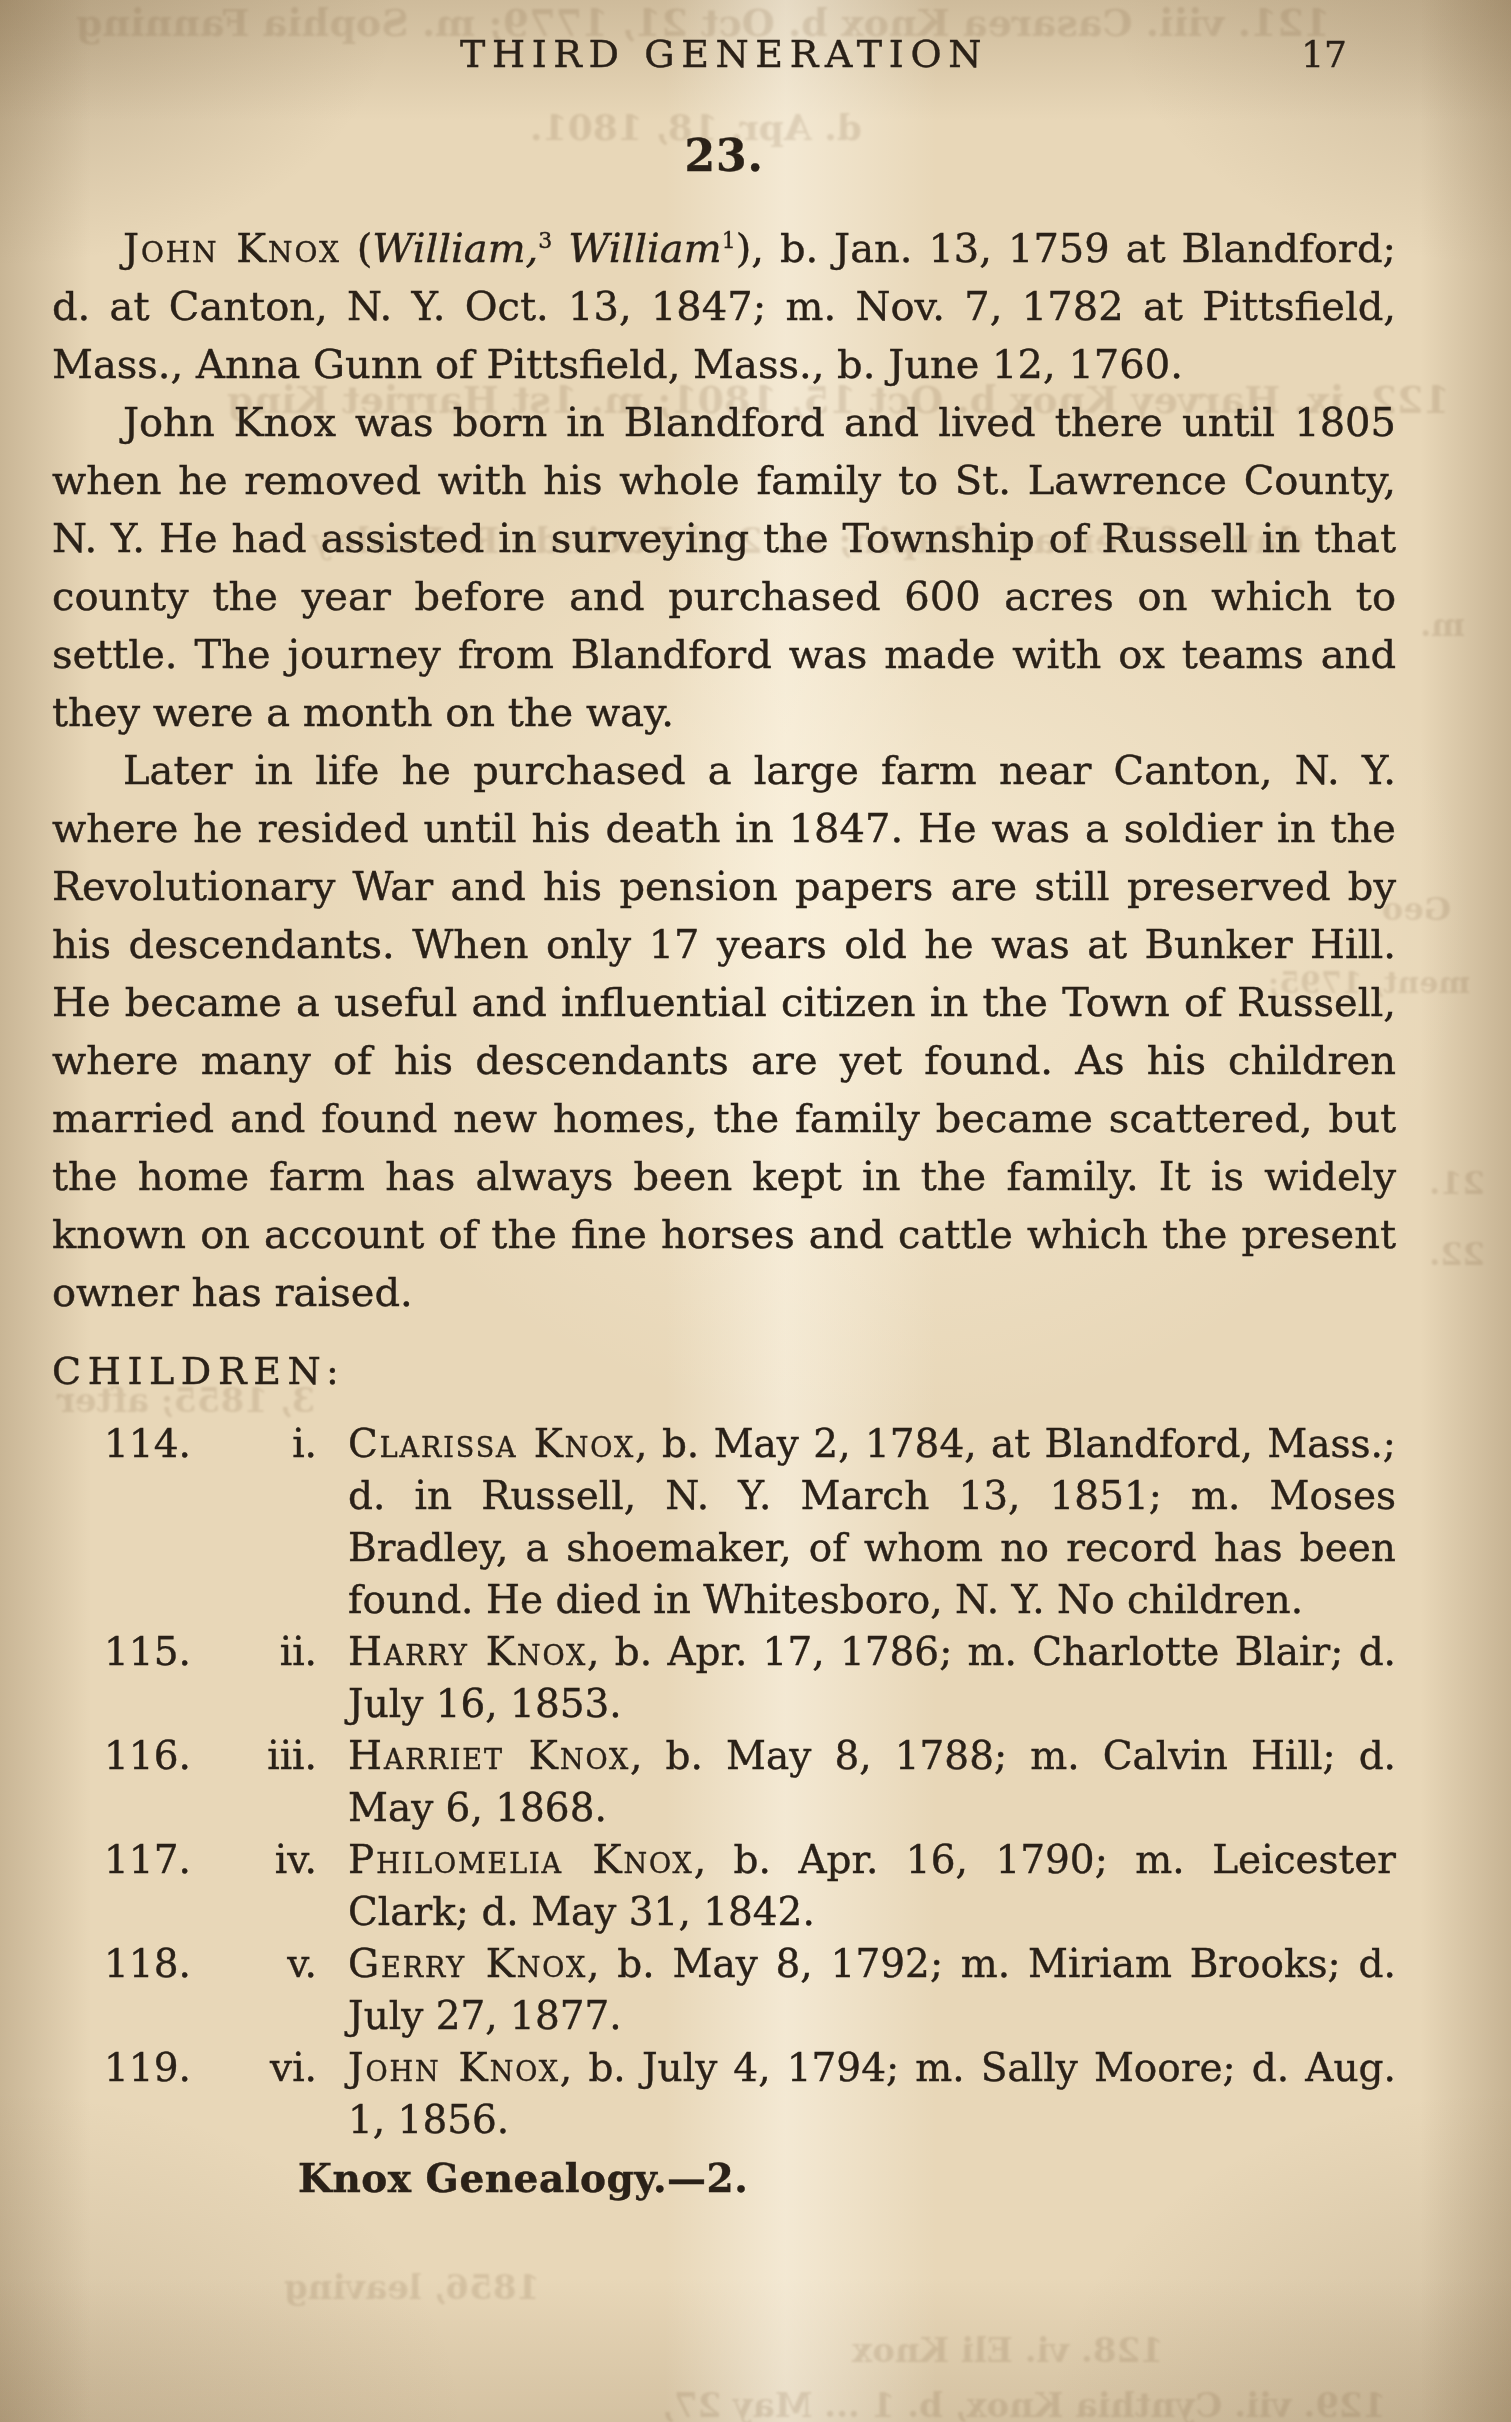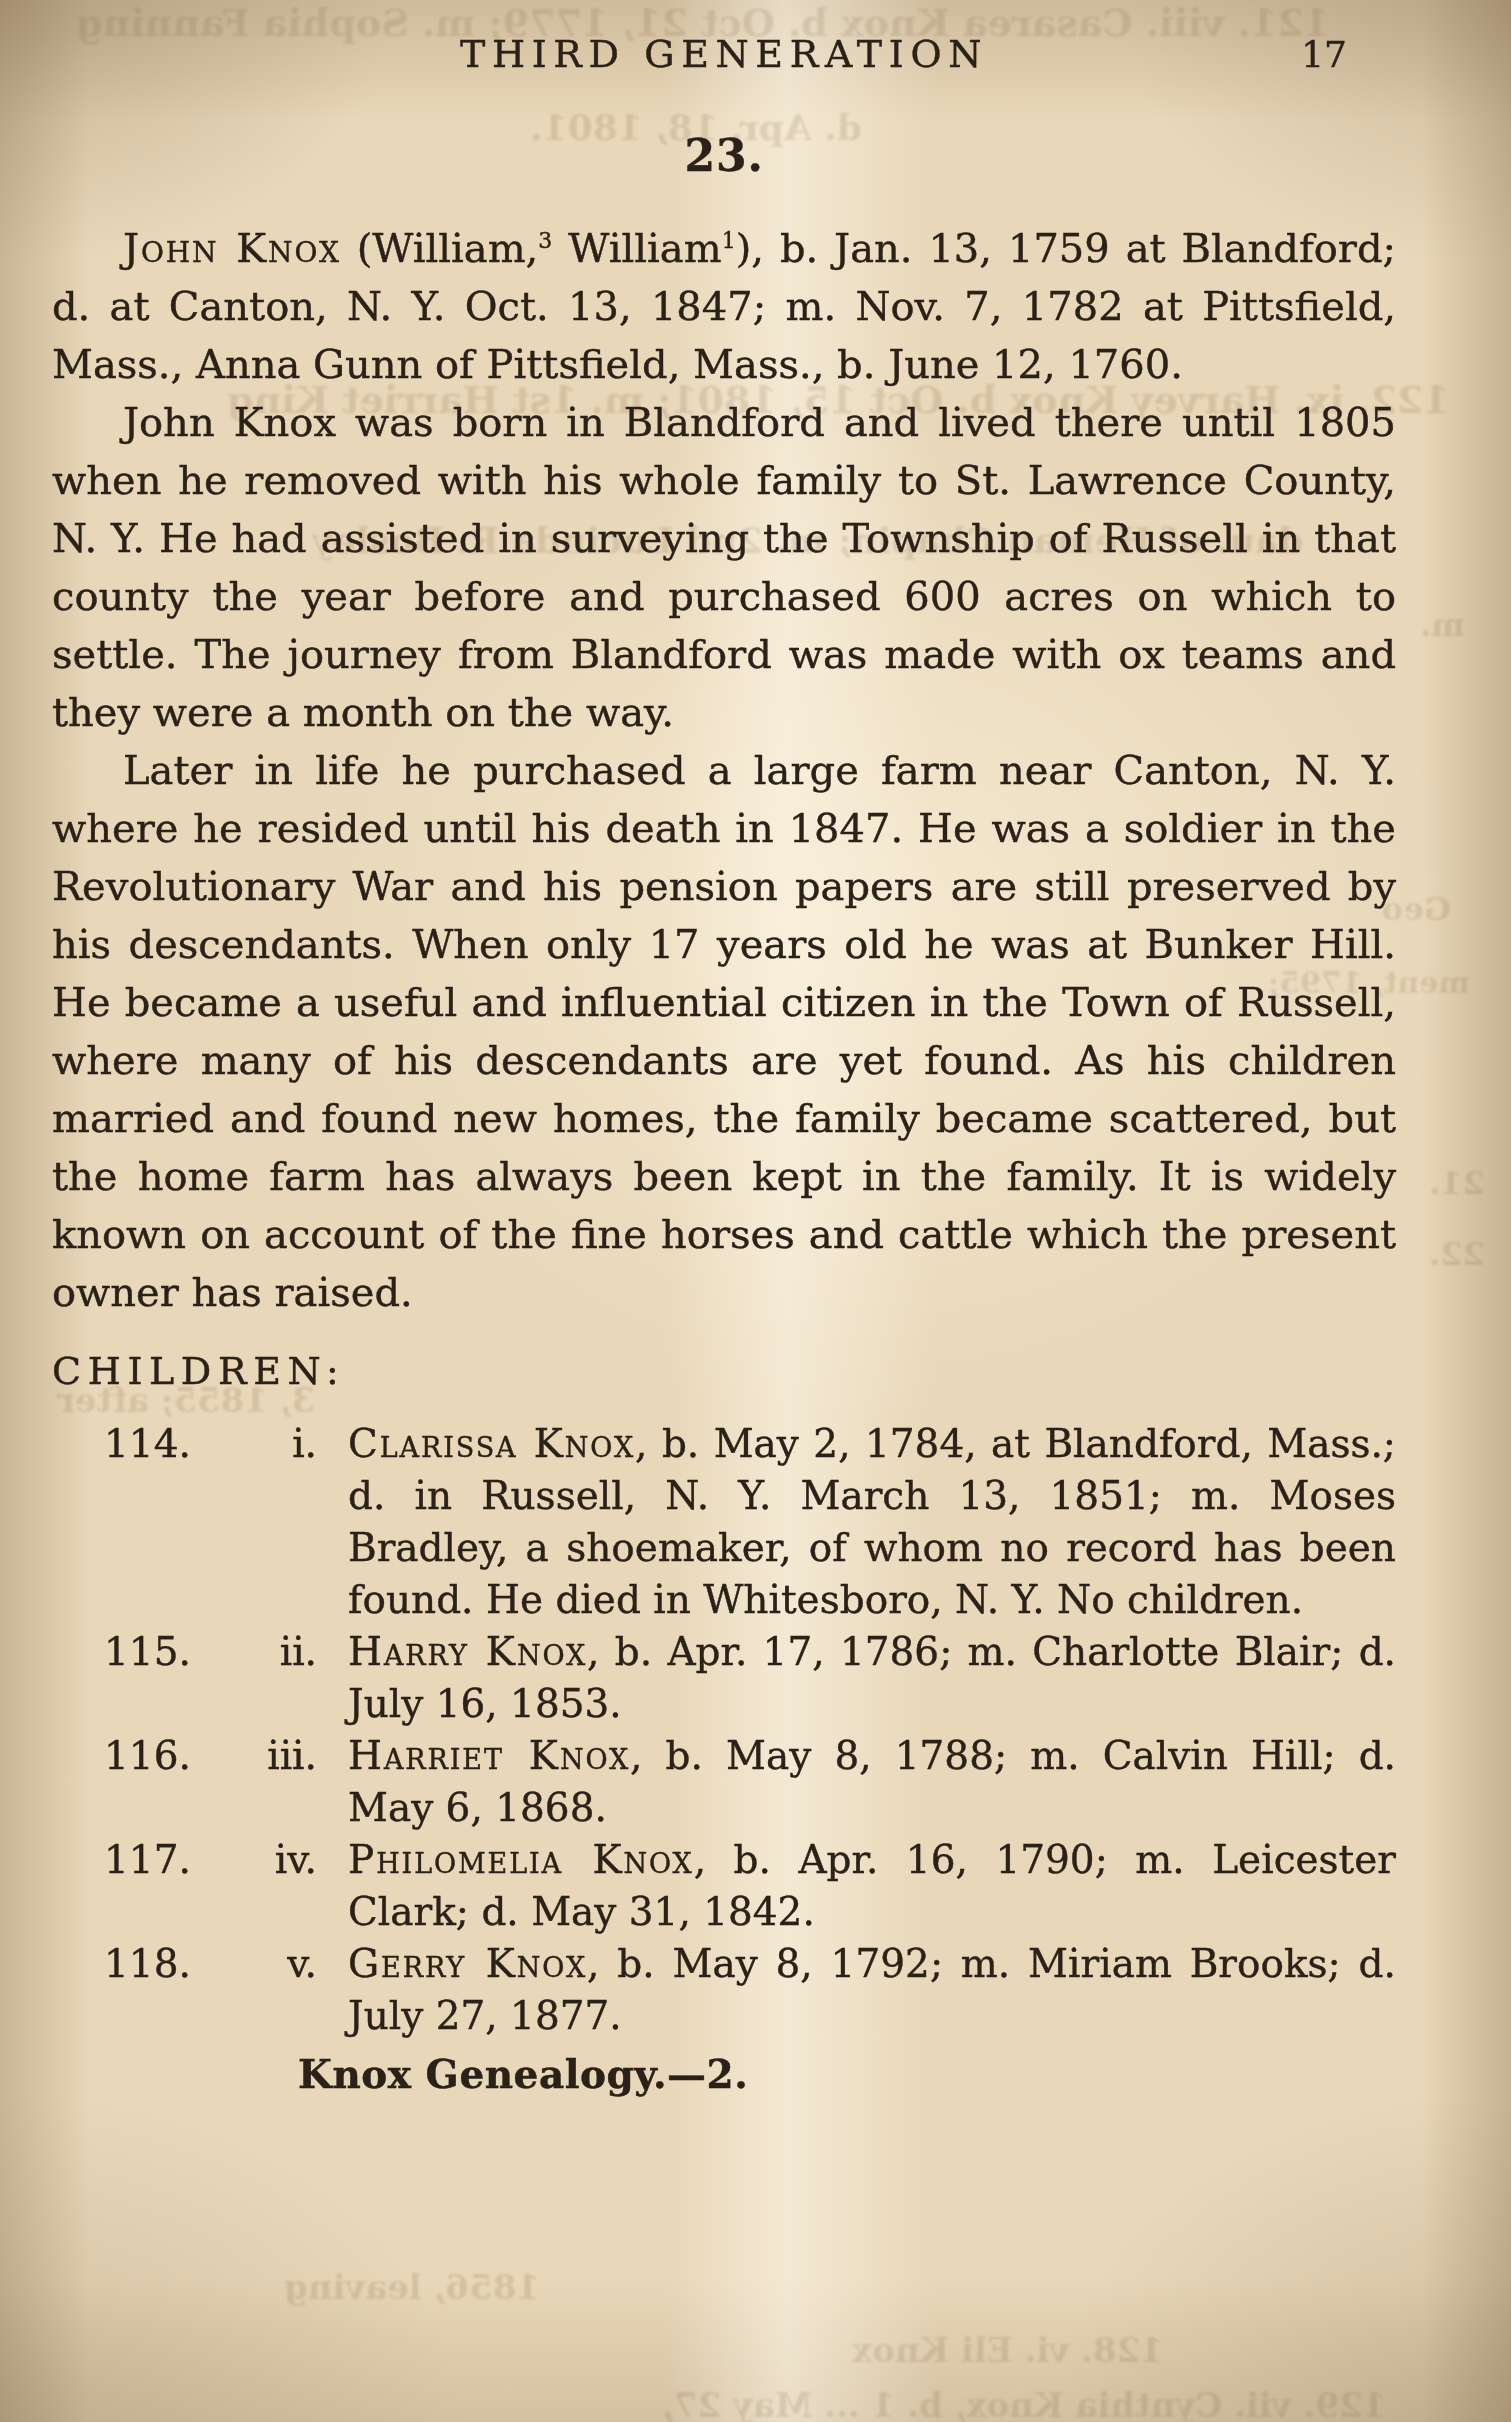--- a/index.html
+++ b/index.html
@@ -36,21 +36,21 @@
   .section-number{
     margin-top:45px;text-align:center;
     font-size:44px;font-weight:bold;letter-spacing:0.9px;
   }
   .para{
     margin:0;font-size:40px;line-height:58px;text-align:justify;
     text-indent:71px;
   }
   .para.first{margin-top:38px;}
   .sc{font-variant:small-caps;letter-spacing:1.9px;margin-top:47px;}
-  .lineage-italic{}
+  .lineage-italic{font-style:italic;}
   sup{font-size:55%;vertical-align:super;line-height:0;}
   .children-heading{
     margin-top:28px;text-align:left;font-size:38px;letter-spacing:6.6px;
   }
   .children-list{margin-top:24.6px;margin-left:52px;width:1292px;}
   .child-row{
     display:grid;grid-template-columns:106px 76px 1fr;column-gap:31px;
     font-size:39px;line-height:52px;
   }
   .cnum{text-align:left;}
@@ -130,20 +130,25 @@
         <span class="croman">iv.</span>
         <span class="cdetails"><span class="sc">Philomelia Knox</span><span>, b. Apr. 16, 1790; m. Leicester Clark; d. May 31, 1842.</span></span>
       </div>
 
       <div class="child-row">
         <span class="cnum">118.</span>
         <span class="croman">v.</span>
         <span class="cdetails"><span class="sc">Gerry Knox</span><span>, b. May 8, 1792; m. Miriam Brooks; d. July 27, 1877.</span></span>
       </div>
 
+      <div class="child-row">
+        <span class="cnum">119.</span>
+        <span class="croman">vi.</span>
+        <span class="cdetails"><span class="sc">John Knox</span><span>, b. July 4, 1794; m. Sally Moore; d. Aug. 1, 1856.</span></span>
+      </div>
 
     </div>
 
     <div class="book-footer">Knox Genealogy.—2.</div>
 
   </div>
 </div>
 
 
 </body></html>

